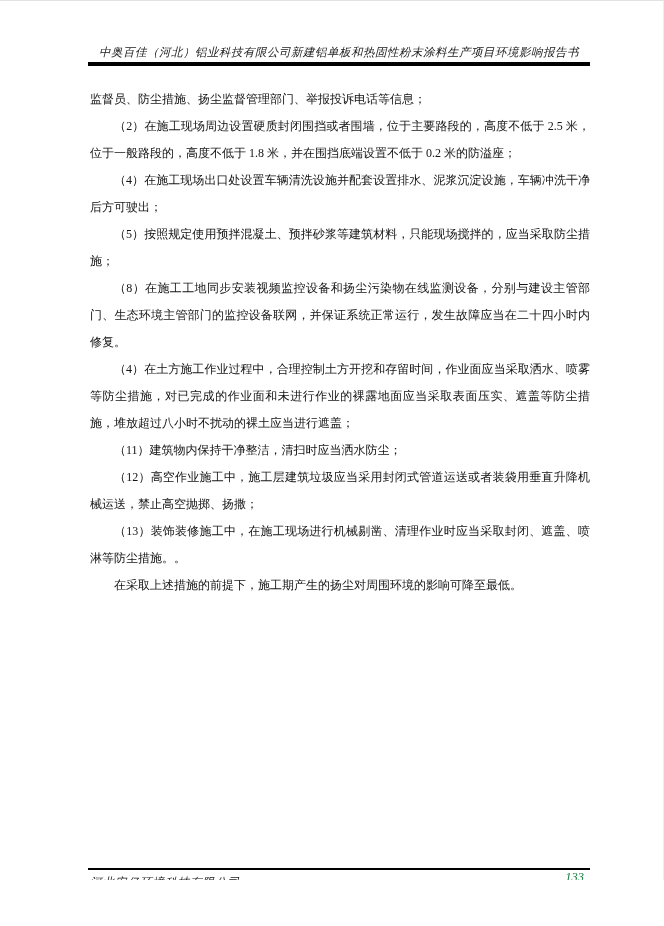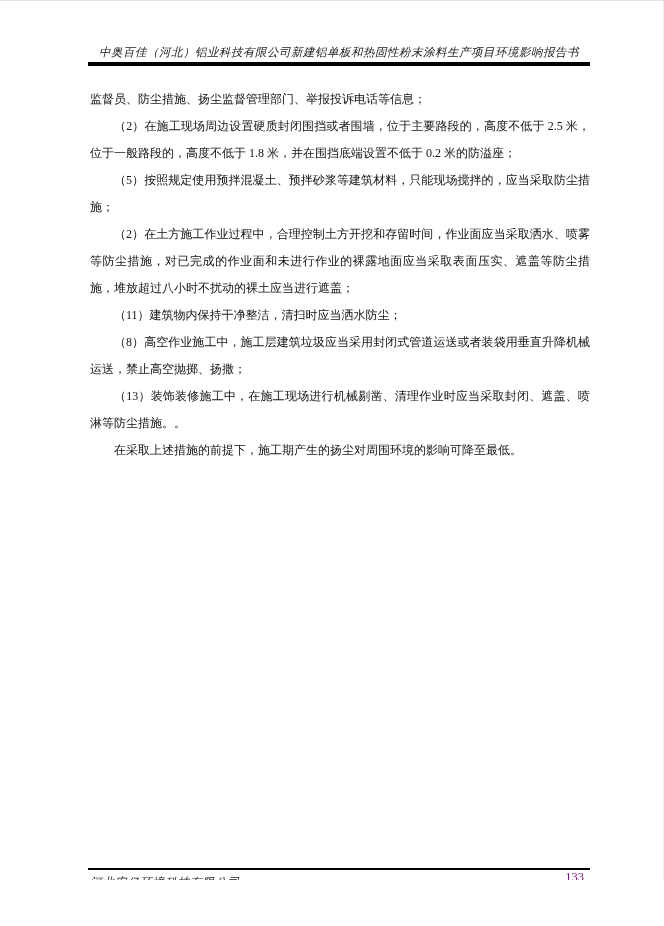--- a/index.html
+++ b/index.html
@@ -73,38 +73,41 @@
     font-style: italic;
     letter-spacing: 1px;
     color: #1a1a1a;
     text-align: right;
   }
   .footer-page-number {
     position: absolute;
     top: 869px;
     right: 79px;
     font-size: 12.5px;
-    color: #701a75;
+    color: #15803d;
+    font-style: italic;
   }
 </style>
 </head>
 <body>
 
 <div class="page">
 
   <div class="header-title">中奥百佳（河北）铝业科技有限公司新建铝单板和热固性粉末涂料生产项目环境影响报告书</div>
   <div class="header-rule"></div>
 
   <div class="content">
     <p class="para no-indent">监督员、防尘措施、扬尘监督管理部门、举报投诉电话等信息；</p>
     <p class="para">（2）在施工现场周边设置硬质封闭围挡或者围墙，位于主要路段的，高度不低于 2.5 米，位于一般路段的，高度不低于 1.8 米，并在围挡底端设置不低于 0.2 米的防溢座；</p>
+    <p class="para">（4）在施工现场出口处设置车辆清洗设施并配套设置排水、泥浆沉淀设施，车辆冲洗干净后方可驶出；</p>
     <p class="para">（5）按照规定使用预拌混凝土、预拌砂浆等建筑材料，只能现场搅拌的，应当采取防尘措施；</p>
-    <p class="para">（2）在土方施工作业过程中，合理控制土方开挖和存留时间，作业面应当采取洒水、喷雾等防尘措施，对已完成的作业面和未进行作业的裸露地面应当采取表面压实、遮盖等防尘措施，堆放超过八小时不扰动的裸土应当进行遮盖；</p>
+    <p class="para">（8）在施工工地同步安装视频监控设备和扬尘污染物在线监测设备，分别与建设主管部门、生态环境主管部门的监控设备联网，并保证系统正常运行，发生故障应当在二十四小时内修复。</p>
+    <p class="para">（4）在土方施工作业过程中，合理控制土方开挖和存留时间，作业面应当采取洒水、喷雾等防尘措施，对已完成的作业面和未进行作业的裸露地面应当采取表面压实、遮盖等防尘措施，堆放超过八小时不扰动的裸土应当进行遮盖；</p>
     <p class="para">（11）建筑物内保持干净整洁，清扫时应当洒水防尘；</p>
-    <p class="para">（8）高空作业施工中，施工层建筑垃圾应当采用封闭式管道运送或者装袋用垂直升降机械运送，禁止高空抛掷、扬撒；</p>
+    <p class="para">（12）高空作业施工中，施工层建筑垃圾应当采用封闭式管道运送或者装袋用垂直升降机械运送，禁止高空抛掷、扬撒；</p>
     <p class="para">（13）装饰装修施工中，在施工现场进行机械剔凿、清理作业时应当采取封闭、遮盖、喷淋等防尘措施。。</p>
     <p class="para">在采取上述措施的前提下，施工期产生的扬尘对周围环境的影响可降至最低。</p>
   </div>
 
   <div class="footer-rule"></div>
   <div class="footer-company">河北安亿环境科技有限公司</div>
   <div class="footer-page-number">133</div>
 
 </div>
 

